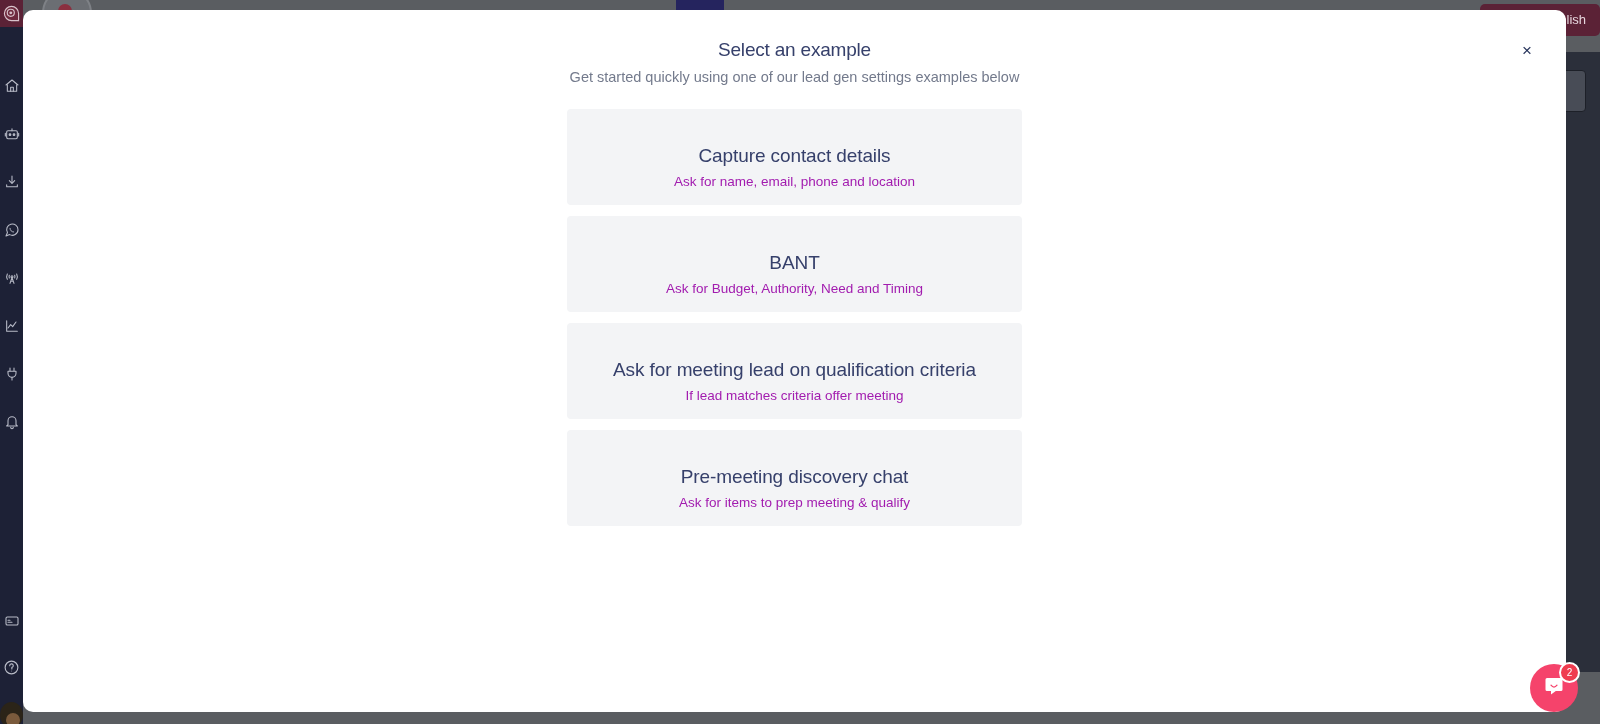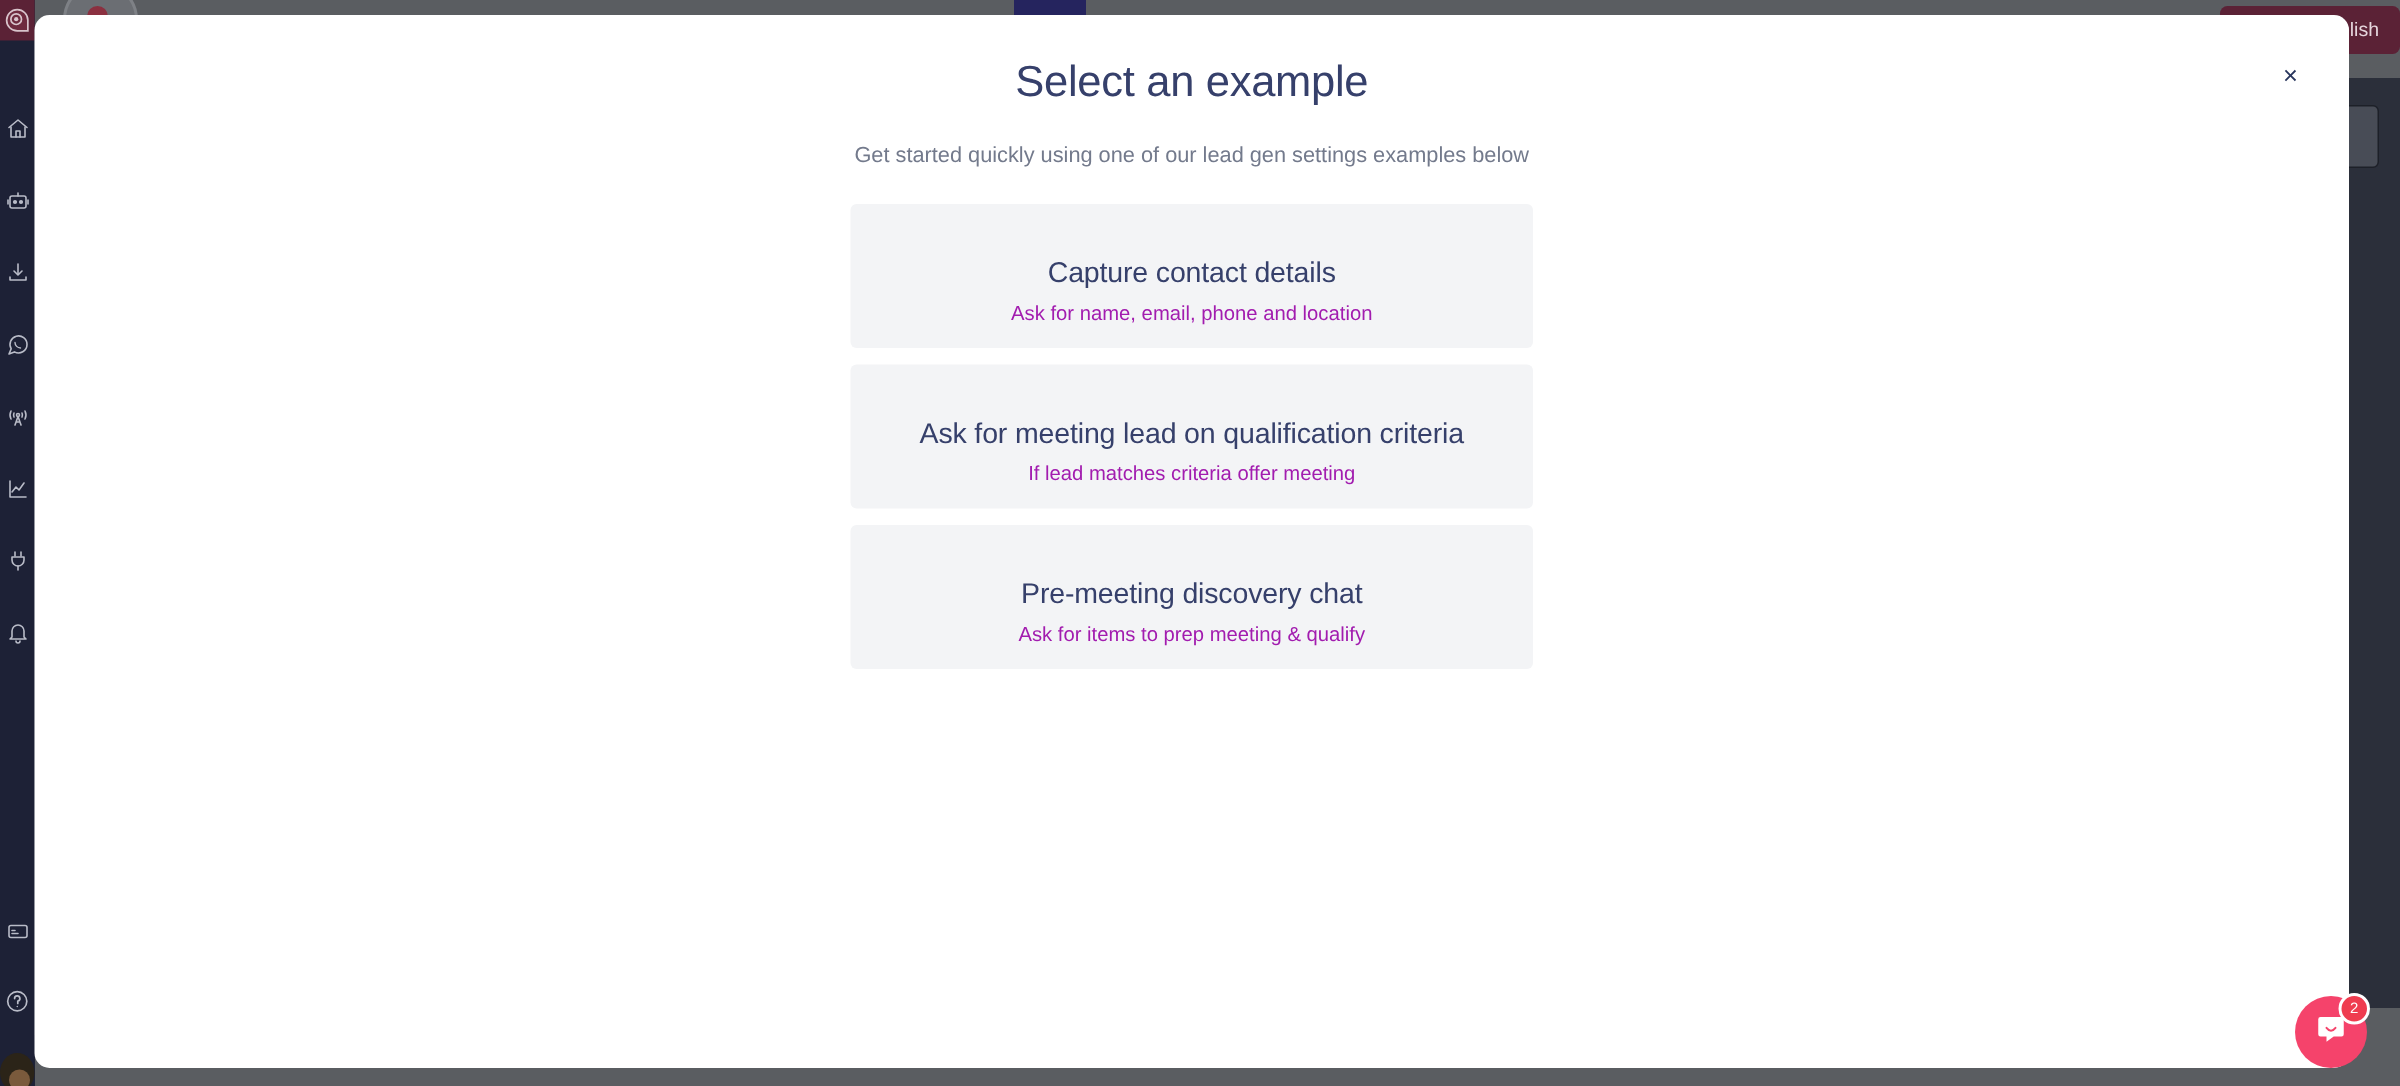--- a/index.html
+++ b/index.html
@@ -185,27 +185,27 @@
   #modal-body {
     position: absolute;
     left: 0; right: 0;
     top: 0;
     display: flex;
     flex-direction: column;
     align-items: center;
   }
   #modal-title {
     margin-top: 29px;
-    font-size: 29px;
+    font-size: 19px;
     font-weight: 400;
     color: #36406b;
     letter-spacing: -0.2px;
   }
   #modal-subtitle {
-    margin-top: 24px;
+    margin-top: 8px;
     font-size: 14.5px;
     color: #737a8c;
     font-weight: 400;
   }
   #example-list {
     margin-top: 24px;
     width: 455px;
     display: flex;
     flex-direction: column;
     gap: 11px;
@@ -409,20 +409,24 @@
     <div id="modal-title">Select an example</div>
     <div id="modal-subtitle">Get started quickly using one of our lead gen settings examples below</div>
 
     <div id="example-list">
 
       <div class="example-card">
         <div class="example-title">Capture contact details</div>
         <div class="example-desc">Ask for name, email, phone and location</div>
       </div>
 
+      <div class="example-card">
+        <div class="example-title">BANT</div>
+        <div class="example-desc">Ask for Budget, Authority, Need and Timing</div>
+      </div>
 
       <div class="example-card">
         <div class="example-title">Ask for meeting lead on qualification criteria</div>
         <div class="example-desc">If lead matches criteria offer meeting</div>
       </div>
 
       <div class="example-card">
         <div class="example-title">Pre-meeting discovery chat</div>
         <div class="example-desc">Ask for items to prep meeting &amp; qualify</div>
       </div>

